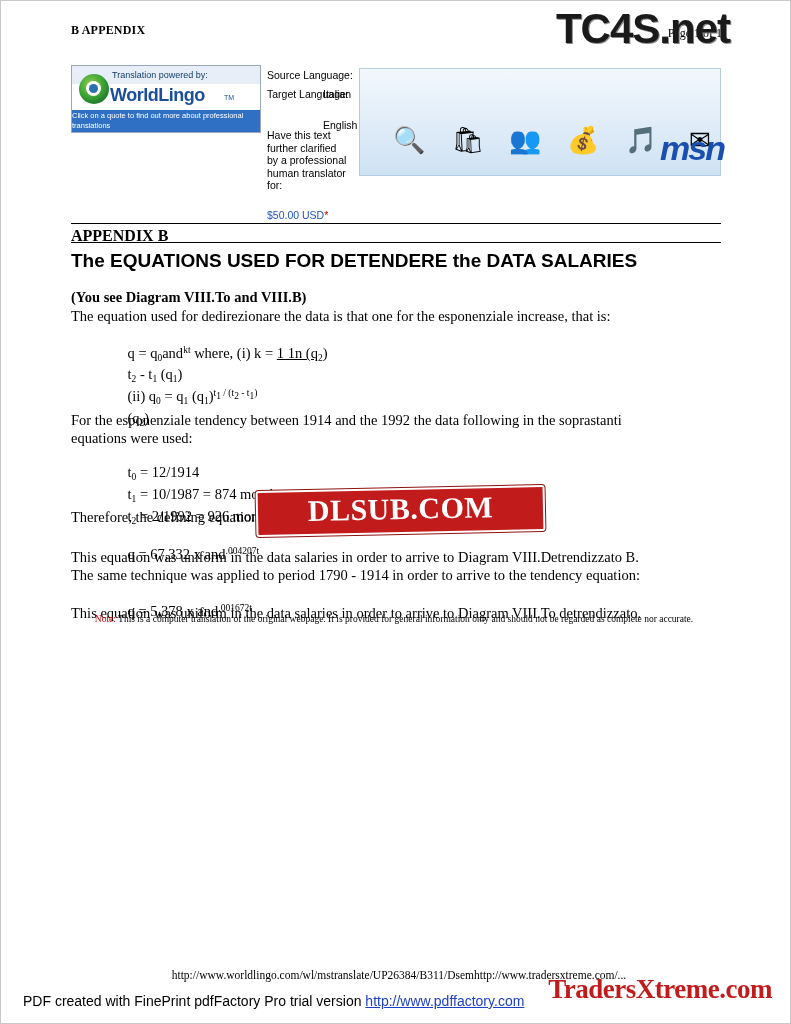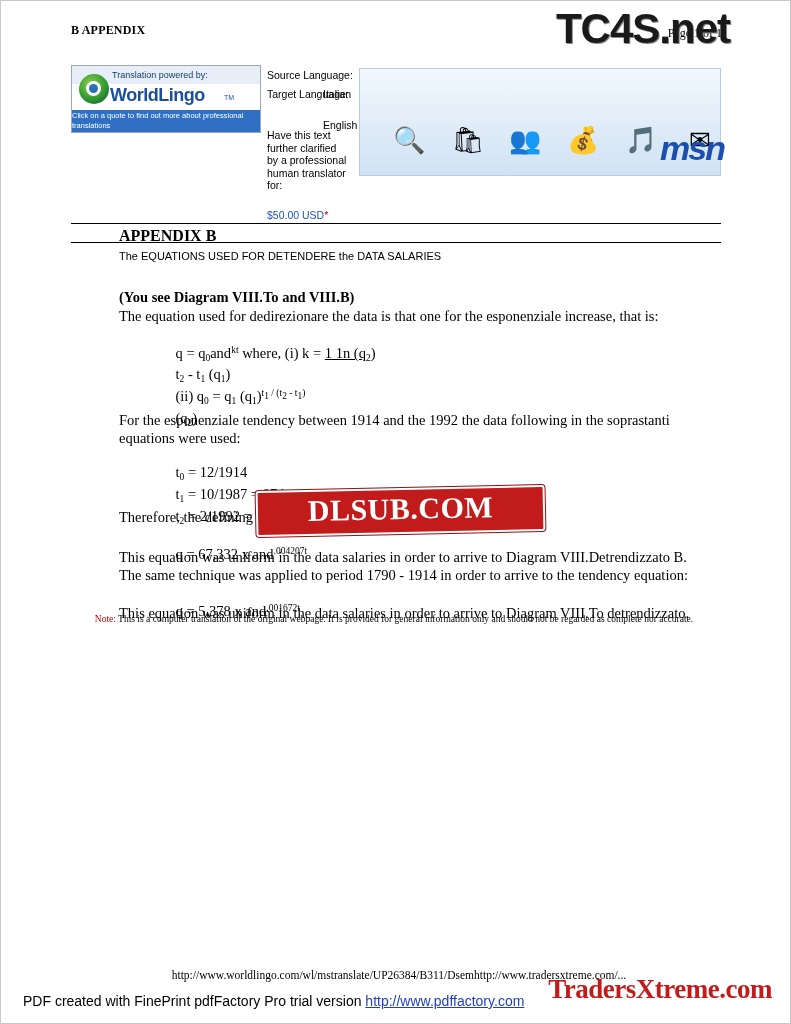--- a/index.html
+++ b/index.html
@@ -232,25 +232,24 @@
     width: 650px;
     border-top: 1px solid #000;
   }
   
   .t {
     position: absolute;
     font-family: "Liberation Serif", serif;
     font-size: 14.5px;
     color: #000;
     white-space: pre;
-    margin-left: 48px;
   }
   .b { font-weight: bold; }
   .ttl1 { font-size: 16px; font-weight: bold; }
-  .ttl2 { font-family: "Liberation Sans", sans-serif; font-size: 11px; font-weight: normal; }
+  .ttl2 { font-family: "Liberation Sans", sans-serif; font-size: 19px; font-weight: bold; }
   sub { font-size: 9.5px; vertical-align: -3px; }
   sup { font-size: 9.5px; vertical-align: 5px; }
   .note {
     position: absolute;
     left: 78px;
     top: 612px;
     width: 630px;
     font-family: "Liberation Serif", serif;
     font-size: 9.5px;
     line-height: 12px;

